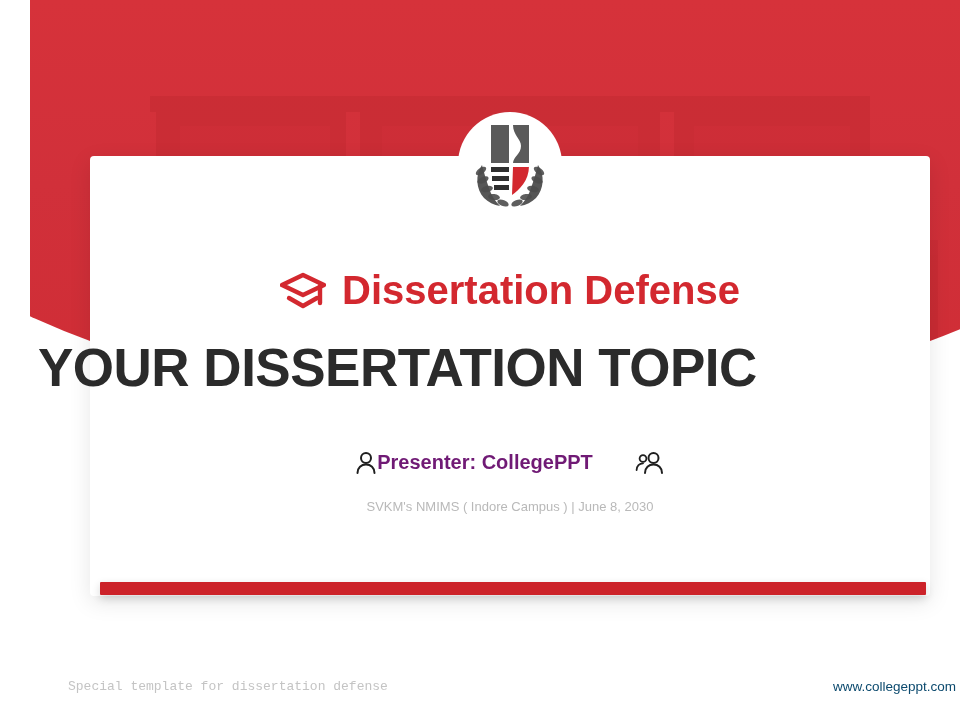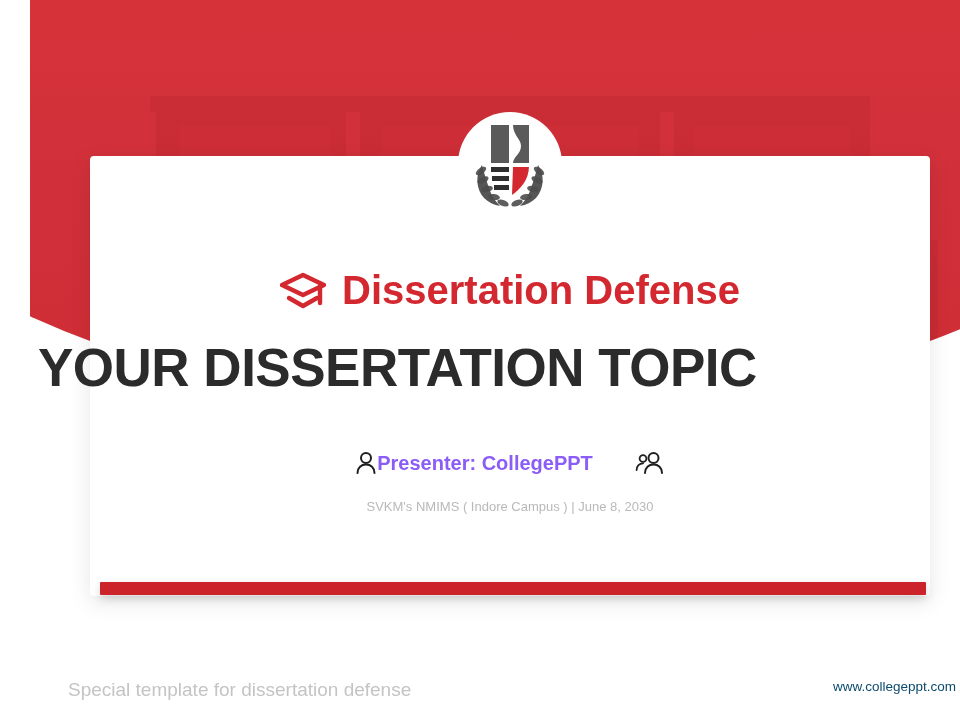--- a/index.html
+++ b/index.html
@@ -94,22 +94,22 @@
   }
 
   
   .people-row {
     position:absolute;
     left:0; right:0; top:451px;
     display:flex; align-items:center; justify-content:center;
     gap:42px;
   }
   .person-item {
-    display:flex; align-items:center; gap:0;
-    color:#8b5cf6;
+    display:flex; align-items:flex-start; gap:0;
+    color:#701a75;
     font-size:20px;
     font-weight:bold;
     white-space:nowrap;
   }
   .person-item svg { display:block; flex:none; }
 
   
   .meta-line {
     position:absolute;
     left:0; right:0; top:499px;
@@ -117,22 +117,23 @@
     color:#b9b9b9;
     font-size:13px;
     font-weight:normal;
     white-space:nowrap;
   }
 
   
   .footer-left {
     position:absolute;
     left:38px; top:679px;
-    color:#c4c4c4; font-size:19px;
-    white-space:nowrap;
+    color:#c4c4c4; font-size:13px;
+    white-space:nowrap;
+    font-family:Liberation Mono, monospace;
   }
   .footer-right {
     position:absolute;
     right:34px; top:679px;
     color:#0c4a6e; font-size:13.5px;
     white-space:nowrap;
   }
 </style>
 </head>
 <body>

